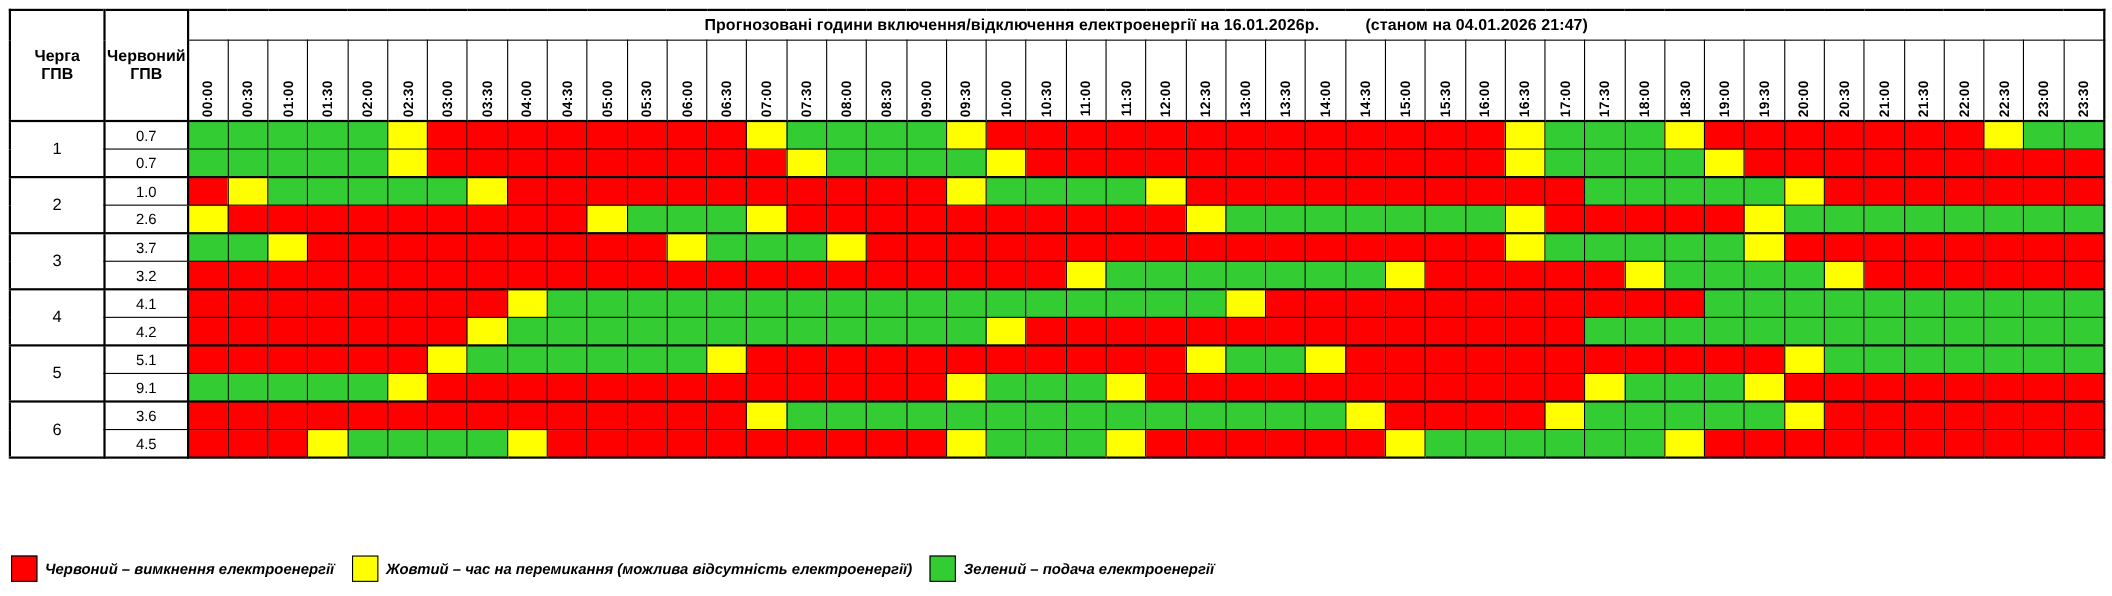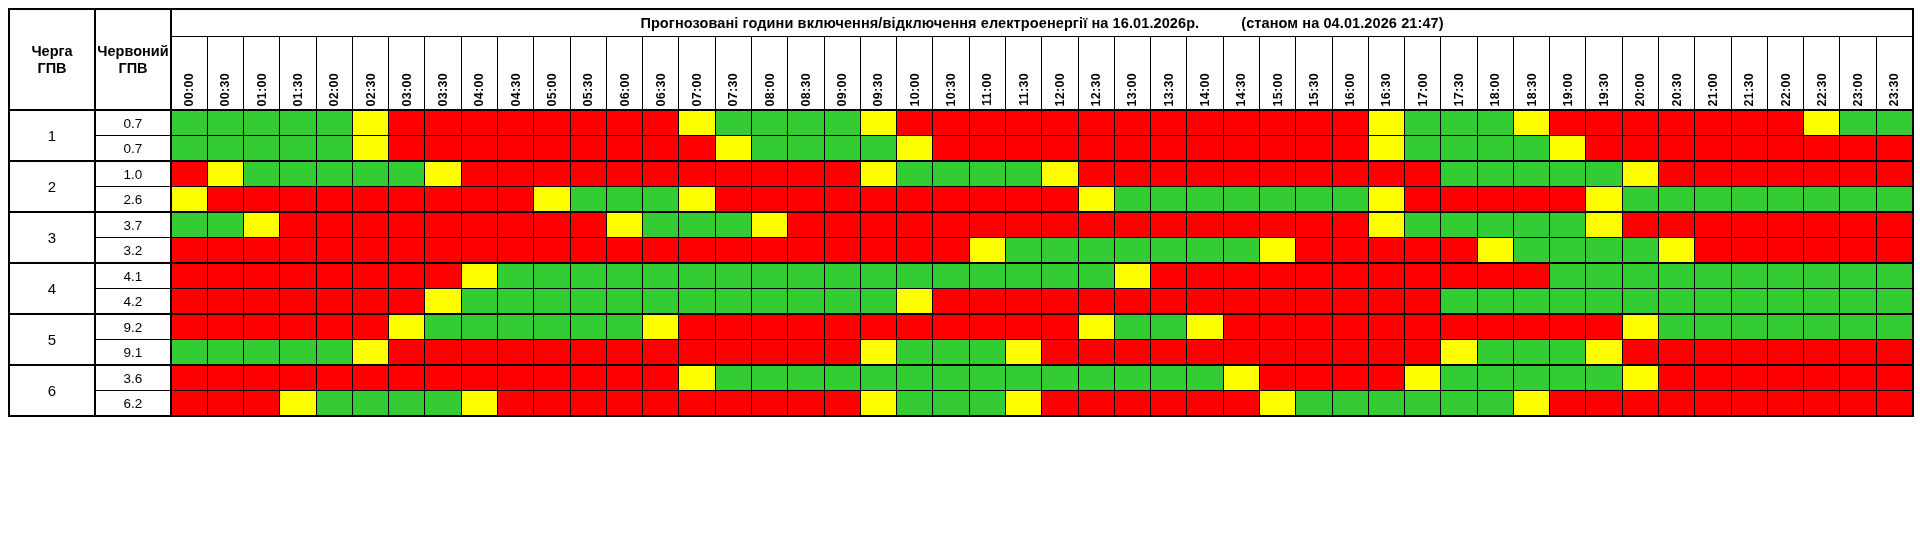--- a/index.html
+++ b/index.html
@@ -762,21 +762,21 @@
             <td class="cell data-cell" style="background: rgb(51, 204, 51);"></td>
             <td class="cell data-cell" style="background: rgb(51, 204, 51);"></td>
             <td class="cell data-cell" style="background: rgb(51, 204, 51);"></td>
             <td class="cell data-cell" style="background: rgb(51, 204, 51);"></td>
             <td class="cell data-cell" style="background: rgb(51, 204, 51);"></td>
             <td class="cell data-cell" style="background: rgb(51, 204, 51);"></td>
             <td class="cell data-cell" style="background: rgb(51, 204, 51);"></td>
           </tr>
           <tr class="grp-top">
             <td class="q-cell" rowspan="2">5</td>
-            <td class="sub-cell">9.2</td>
+            <td class="sub-cell">5.1</td>
             <td class="cell data-cell" style="background: rgb(255, 0, 0);"></td>
             <td class="cell data-cell" style="background: rgb(255, 0, 0);"></td>
             <td class="cell data-cell" style="background: rgb(255, 0, 0);"></td>
             <td class="cell data-cell" style="background: rgb(255, 0, 0);"></td>
             <td class="cell data-cell" style="background: rgb(255, 0, 0);"></td>
             <td class="cell data-cell" style="background: rgb(255, 0, 0);"></td>
             <td class="cell data-cell" style="background: rgb(255, 255, 0);"></td>
             <td class="cell data-cell" style="background: rgb(51, 204, 51);"></td>
             <td class="cell data-cell" style="background: rgb(51, 204, 51);"></td>
             <td class="cell data-cell" style="background: rgb(51, 204, 51);"></td>
@@ -916,21 +916,21 @@
             <td class="cell data-cell" style="background: rgb(255, 255, 0);"></td>
             <td class="cell data-cell" style="background: rgb(255, 0, 0);"></td>
             <td class="cell data-cell" style="background: rgb(255, 0, 0);"></td>
             <td class="cell data-cell" style="background: rgb(255, 0, 0);"></td>
             <td class="cell data-cell" style="background: rgb(255, 0, 0);"></td>
             <td class="cell data-cell" style="background: rgb(255, 0, 0);"></td>
             <td class="cell data-cell" style="background: rgb(255, 0, 0);"></td>
             <td class="cell data-cell" style="background: rgb(255, 0, 0);"></td>
           </tr>
           <tr class="grp-bot">
-            <td class="sub-cell">6.2</td>
+            <td class="sub-cell">4.5</td>
             <td class="cell data-cell" style="background: rgb(255, 0, 0);"></td>
             <td class="cell data-cell" style="background: rgb(255, 0, 0);"></td>
             <td class="cell data-cell" style="background: rgb(255, 0, 0);"></td>
             <td class="cell data-cell" style="background: rgb(255, 255, 0);"></td>
             <td class="cell data-cell" style="background: rgb(51, 204, 51);"></td>
             <td class="cell data-cell" style="background: rgb(51, 204, 51);"></td>
             <td class="cell data-cell" style="background: rgb(51, 204, 51);"></td>
             <td class="cell data-cell" style="background: rgb(51, 204, 51);"></td>
             <td class="cell data-cell" style="background: rgb(255, 255, 0);"></td>
             <td class="cell data-cell" style="background: rgb(255, 0, 0);"></td>
@@ -970,14 +970,28 @@
             <td class="cell data-cell" style="background: rgb(255, 0, 0);"></td>
             <td class="cell data-cell" style="background: rgb(255, 0, 0);"></td>
             <td class="cell data-cell" style="background: rgb(255, 0, 0);"></td>
             <td class="cell data-cell" style="background: rgb(255, 0, 0);"></td>
             <td class="cell data-cell" style="background: rgb(255, 0, 0);"></td>
           </tr>
         </tbody>
     </table>
   </div>
 
+  <div class="legend" id="legend">
+      <div class="legend-item">
+        <div class="swatch" style="background: rgb(255, 0, 0);"></div>
+        <div class="legend-text">Червоний – вимкнення електроенергії</div>
+      </div>
+      <div class="legend-item">
+        <div class="swatch" style="background: rgb(255, 255, 0);"></div>
+        <div class="legend-text">Жовтий – час на перемикання (можлива відсутність електроенергії)</div>
+      </div>
+      <div class="legend-item">
+        <div class="swatch" style="background: rgb(51, 204, 51);"></div>
+        <div class="legend-text">Зелений – подача електроенергії</div>
+      </div>
+    </div>
 
 </div>
 
 </body></html>

